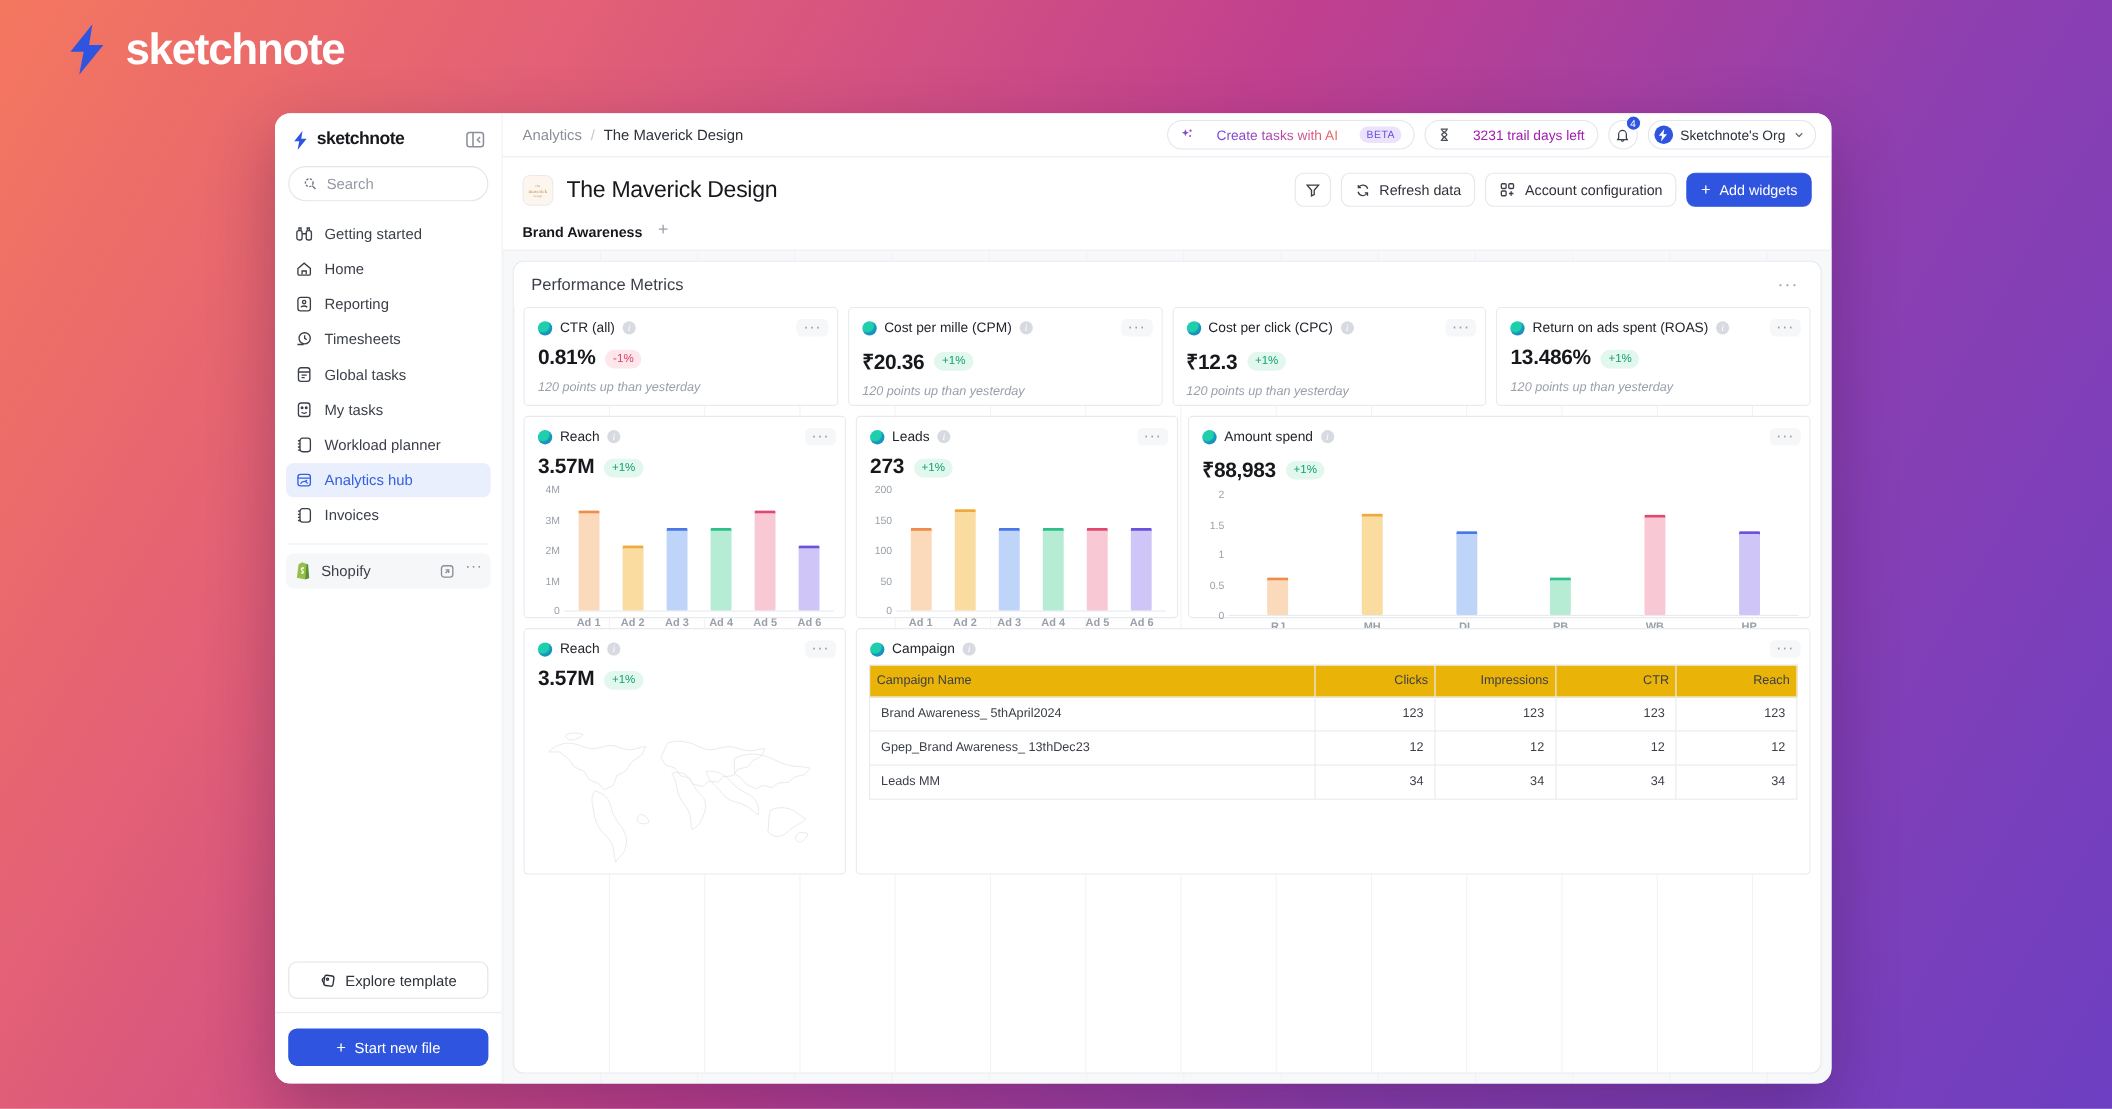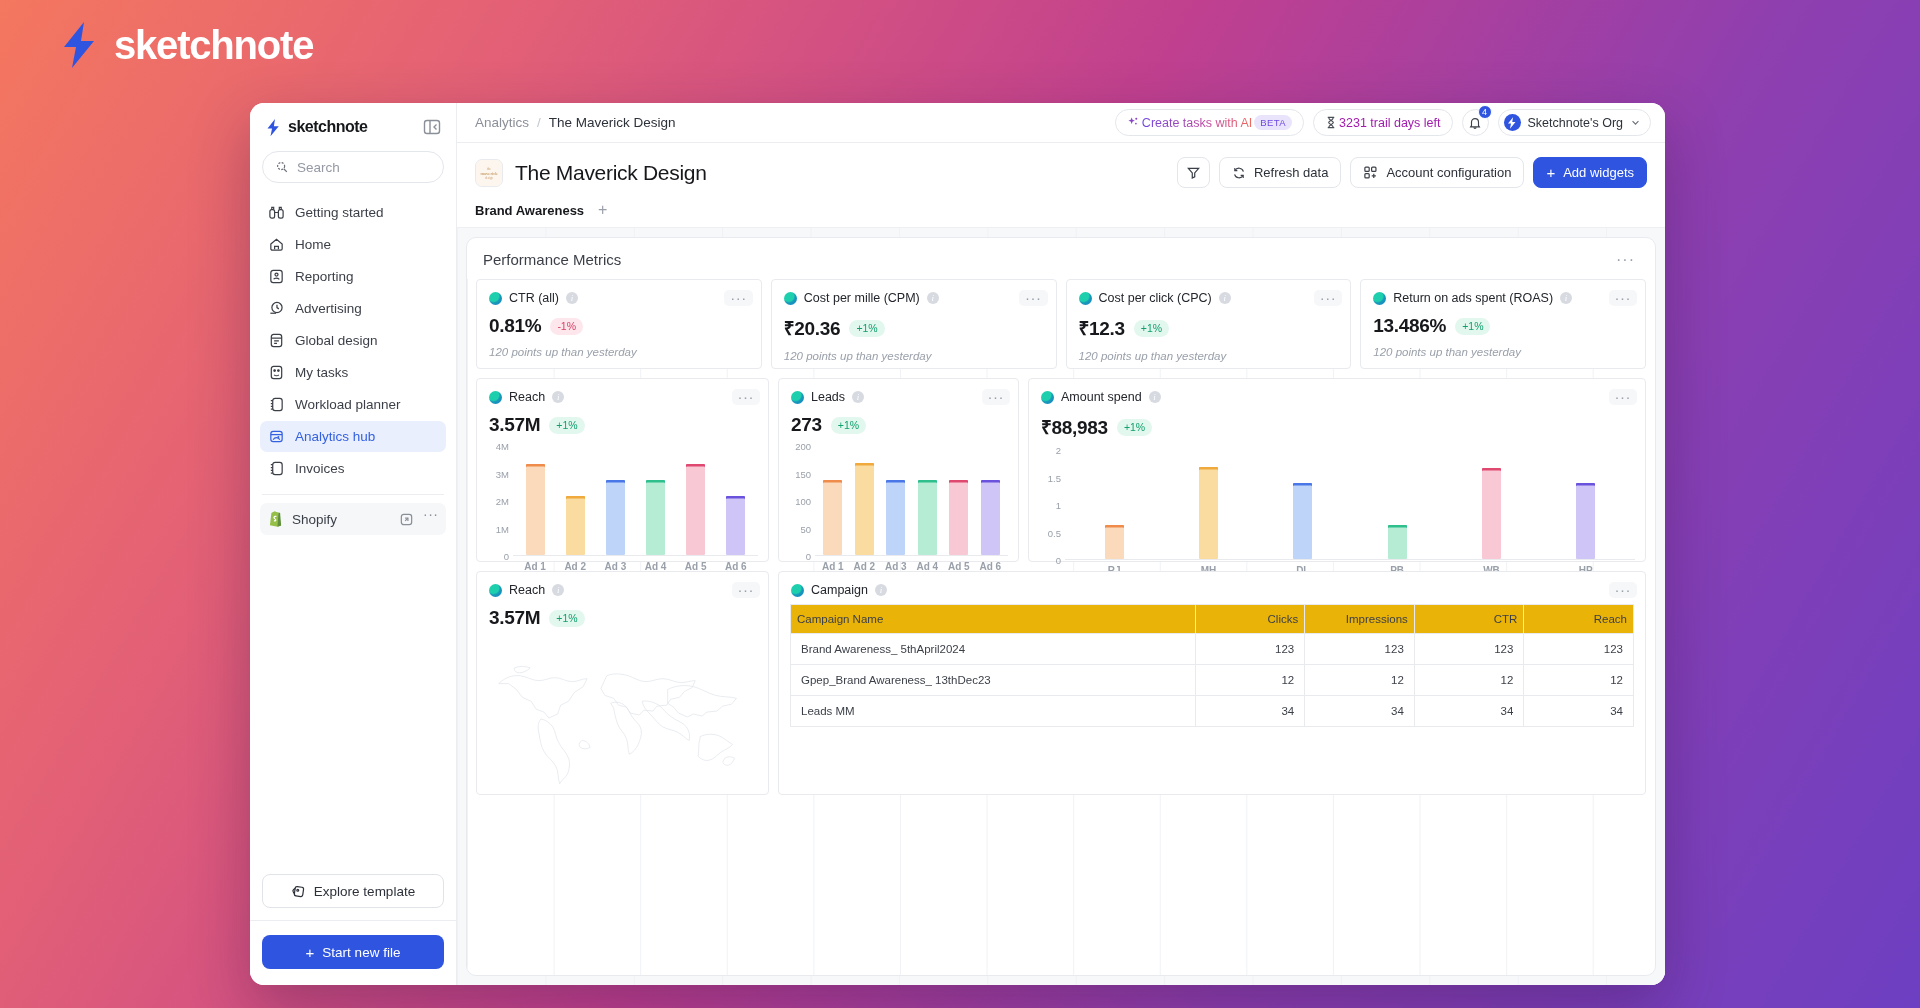--- a/index.html
+++ b/index.html
@@ -68,21 +68,21 @@
   .main { flex: 1; display: flex; flex-direction: column; min-width: 0; background: #fff; }
 
   .topbar { height: 40px; border-bottom: 1px solid #ebedf1; display: flex; align-items: center;
             padding: 0 14px 0 18px; gap: 10px; }
   .crumbs { display: flex; align-items: center; gap: 8px; font-size: 13.5px; }
   .crumb { color: #8b8f98; cursor: pointer; }
   .crumb.cur { color: #2d3139; }
   .crumb-sep { color: #c3c7cf; }
   .tb-right { margin-left: auto; display: flex; align-items: center; gap: 9px; }
   .pill { height: 27px; border: 1px solid #e3e6eb; border-radius: 14px; display: flex; align-items: center;
-          gap: 2px; padding: 2px 11px; font-size: 12.5px; cursor: pointer; background: #fff; white-space: nowrap; }
+          gap: 20px; padding: 2px 11px; font-size: 12.5px; cursor: pointer; background: #fff; white-space: nowrap; }
   .pill.ai { color: #6f4ae0; }
   .ai-text { background: linear-gradient(90deg,#6e46e0 0%, #c0459f 60%, #ef6a5e 100%);
              -webkit-background-clip: text; background-clip: text; color: transparent; font-size: 12.5px; }
   .beta { background: #e9e4fb; color: #6f4ae0; font-size: 9.5px; border-radius: 9px; padding: 2px 6px; letter-spacing: .4px; }
   .bell-wrap { position: relative; width: 27px; height: 27px; border: 1px solid #e3e6eb; border-radius: 50%;
                display: flex; align-items: center; justify-content: center; cursor: pointer; }
   .badge { position: absolute; top: -5px; right: -4px; background: #2f55e0; color: #fff; font-size: 9px;
            min-width: 14px; height: 14px; border-radius: 7px; display: flex; align-items: center;
            justify-content: center; padding: 0 3px; border: 1.5px solid #fff; }
   .org-pill { height: 27px; border: 1px solid #e3e6eb; border-radius: 14px; display: flex; align-items: center;
@@ -238,31 +238,31 @@
         <span class="lbl">Reporting</span>
       </div>
       <div class="nav-item">
         <span class="nav-ico">
           <svg viewBox="0 0 18 18" fill="none" stroke="currentColor" stroke-width="1.3">
             <circle cx="9.5" cy="8" r="5.4"></circle>
               <path d="M9.5 5v3l2 1.4"></path>
               <path d="M2.5 14h6"></path>
           </svg>
         </span>
-        <span class="lbl">Advertising</span>
+        <span class="lbl">Timesheets</span>
       </div>
       <div class="nav-item">
         <span class="nav-ico">
           <svg viewBox="0 0 18 18" fill="none" stroke="currentColor" stroke-width="1.3">
             <rect x="3.5" y="2.5" width="11" height="13" rx="2.5"></rect>
               <path d="M3.5 6.5h11"></path>
               <path d="M6.5 9.5h5M6.5 12h3"></path>
           </svg>
         </span>
-        <span class="lbl">Global design</span>
+        <span class="lbl">Global tasks</span>
       </div>
       <div class="nav-item">
         <span class="nav-ico">
           <svg viewBox="0 0 18 18" fill="none" stroke="currentColor" stroke-width="1.3">
             <rect x="3.5" y="2.5" width="11" height="13" rx="2.5"></rect>
               <circle cx="7" cy="7" r=".8" fill="currentColor"></circle>
             <circle cx="11" cy="7" r=".8" fill="currentColor"></circle>
               <path d="M6.5 11.5c1.3 1.2 3.7 1.2 5 0"></path>
           </svg>
         </span>
@@ -558,21 +558,21 @@
                     <span class="xlabel">Ad 1</span>
                     <span class="xlabel">Ad 2</span>
                     <span class="xlabel">Ad 3</span>
                     <span class="xlabel">Ad 4</span>
                     <span class="xlabel">Ad 5</span>
                     <span class="xlabel">Ad 6</span>
                   </div>
               </div>
             </div>
 
-            <div class="card" style="width:241px;">
+            <div class="card" style="width:293px;">
               <div class="card-head">
                 <span class="kdot"></span>
                 <span class="card-name">Leads</span>
                 <span class="info-i">i</span>
                 <span class="card-dots">···</span>
               </div>
               <div class="kpi-row">
                 <span class="kpi-val">273</span>
                 <span class="chip up">+1%</span>
               </div>

